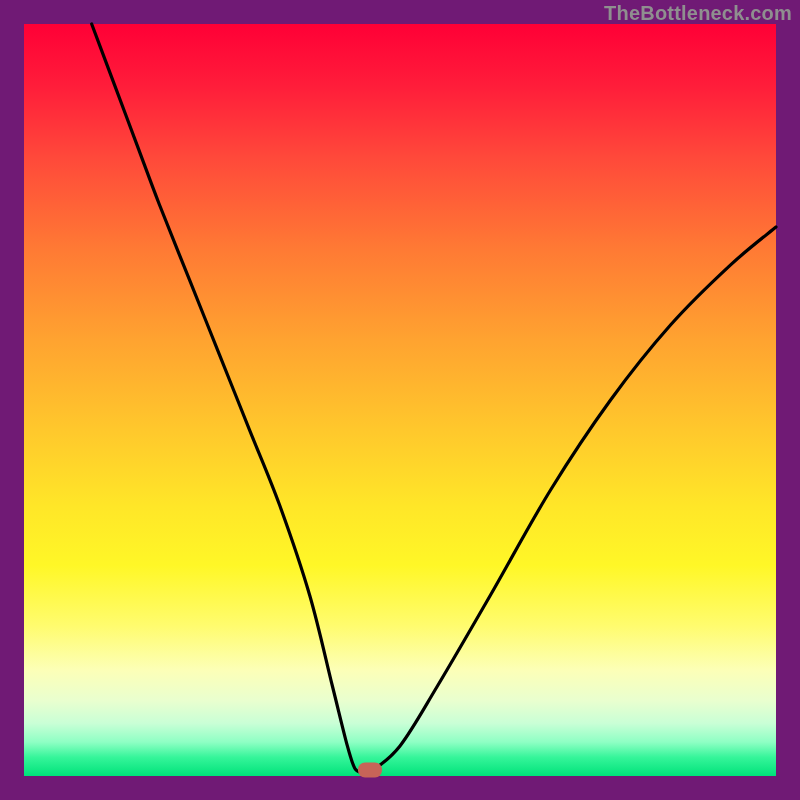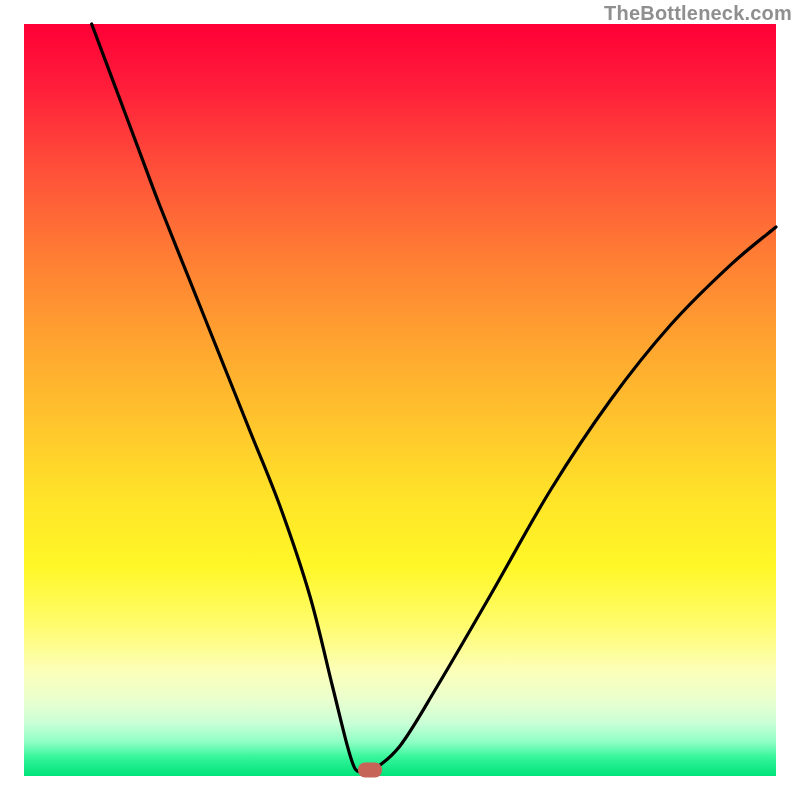--- a/index.html
+++ b/index.html
@@ -7,21 +7,21 @@
     padding: 0;
     width: 800px;
     height: 800px;
     background: #000;
     overflow: hidden;
   }
   .chart-container {
     position: relative;
     width: 800px;
     height: 800px;
-    background: #ffffff;
+    background: #701a75;
   }
   .plot-area {
     position: absolute;
     left: 24px;
     top: 24px;
     width: 752px;
     height: 752px;
     background: linear-gradient(to bottom,
       #ff0036 0%,
       #ff1c3a 8%,

